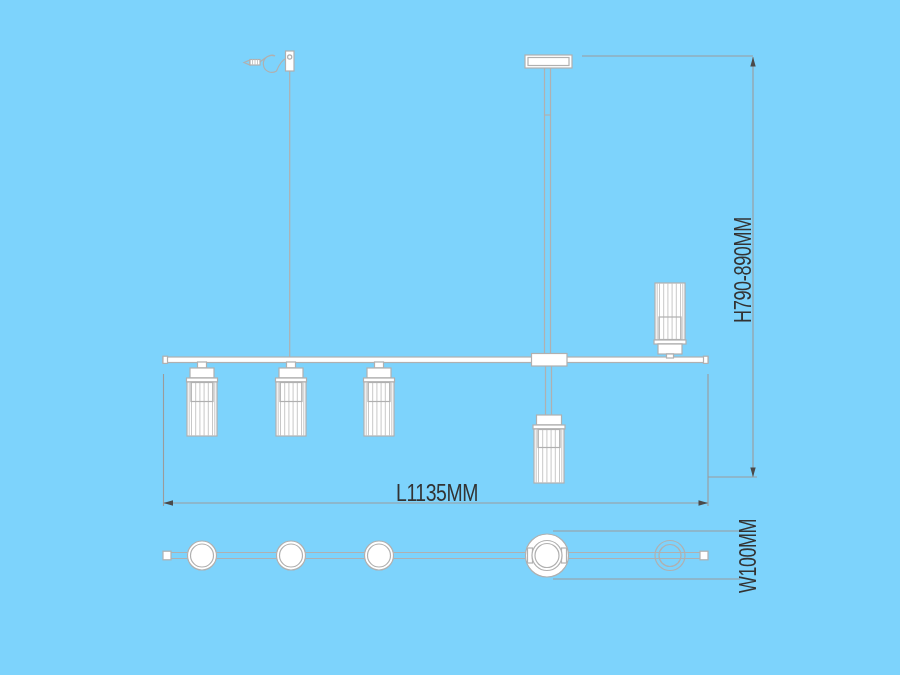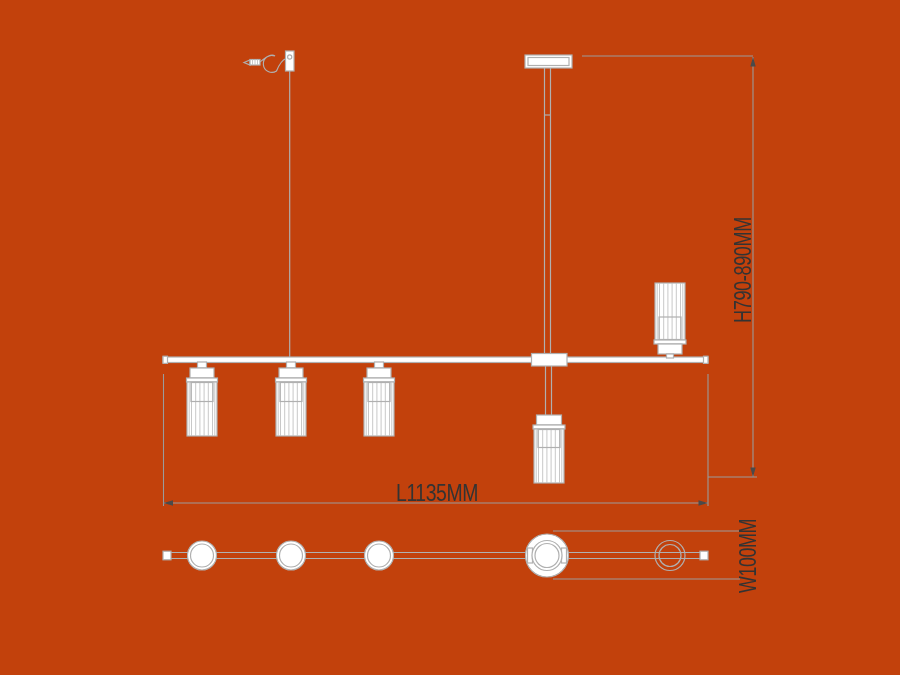--- a/index.html
+++ b/index.html
@@ -5,21 +5,21 @@
   html, body {
     margin: 0;
     padding: 0;
     background: #ffffff;
     font-family: "Liberation Sans", sans-serif;
   }
   .frame {
     position: relative;
     width: 900px;
     height: 675px;
-    background: #c2410c;
+    background: #7dd3fc;
     overflow: hidden;
   }
   svg { display: block; }
   .outline   { stroke: #b0b0b0; fill: none; stroke-width: 1.2; }
   .outline-f { stroke: #b0b0b0; fill: #ffffff; stroke-width: 1.2; }
   .rib       { stroke: #c2c2c2; fill: none; stroke-width: 0.9; }
   .dim       { stroke: #9b9b9b; fill: none; stroke-width: 1.1; }
   .arrow     { fill: #4a4a4a; stroke: none; }
   .dim-text  {
     fill: #333333;

